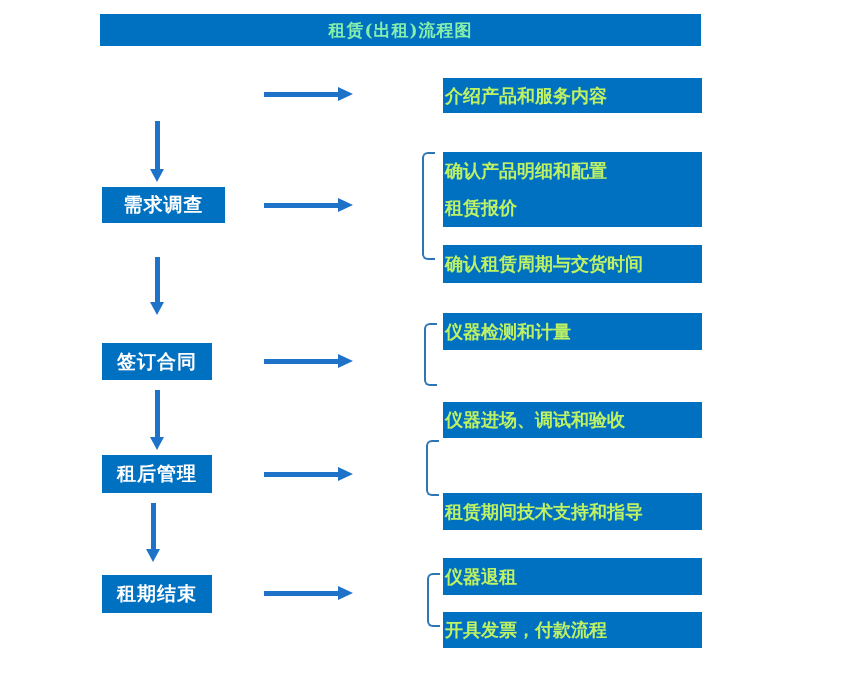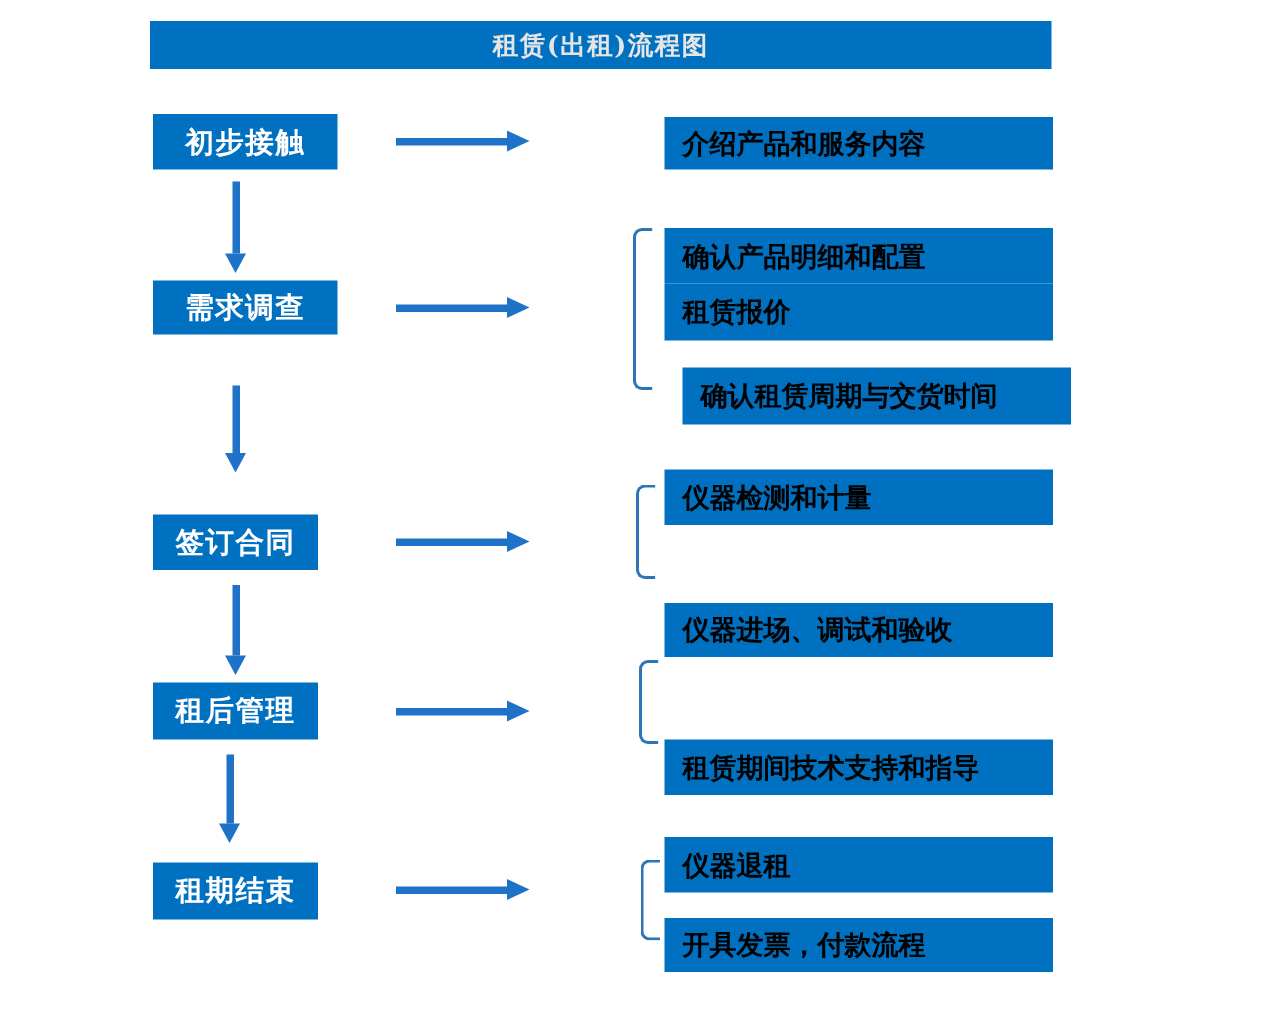--- a/index.html
+++ b/index.html
@@ -8,44 +8,44 @@
     position: relative;
     width: 844px;
     height: 688px;
     background: #ffffff;
     overflow: hidden;
   }
   .title-bar {
     position: absolute;
     left: 100px; top: 14px; width: 601px; height: 32px;
     background: var(--box, #0070C0);
-    color: #e5e5e5;
+    color: #86efac;
     font-weight: bold;
     font-size: 17px;
     display: flex; align-items: center; justify-content: center;
     letter-spacing: 1px;
   }
   .step-box {
     position: absolute;
     background: var(--box, #0070C0);
     color: #ffffff;
     font-weight: bold;
     font-size: 19px;
     display: flex; align-items: center; justify-content: center;
     letter-spacing: 1px;
   }
   .out-box {
     position: absolute;
     left: 443px; width: 259px;
     background: var(--box, #0070C0);
-    color: #000000;
+    color: #bef264;
     font-weight: bold;
     font-size: 18px;
     display: flex; align-items: center;
-    padding-left: 12px;
+    padding-left: 2px;
     box-sizing: border-box;
   }
   .harrow { position: absolute; width: 89px; height: 15px; }
   .harrow .shaft {
     position: absolute; left: 0; top: 5px; width: 75px; height: 5px;
     background: var(--arrow, #1E73C8);
   }
   .harrow .head {
     position: absolute; left: 74px; top: 0; width: 0; height: 0;
     border-top: 7.5px solid transparent;
@@ -73,21 +73,20 @@
     background: transparent;
   }
 </style>
 </head>
 <body>
 
 <div class="canvas">
 
   <div class="title-bar">租赁(出租)流程图</div>
 
-  <div class="step-box" style="left:102px;top:76px;width:123px;height:37px;">初步接触</div>
   <div class="step-box" style="left:102px;top:187px;width:123px;height:36px;">需求调查</div>
   <div class="step-box" style="left:102px;top:343px;width:110px;height:37px;">签订合同</div>
   <div class="step-box" style="left:102px;top:455px;width:110px;height:38px;">租后管理</div>
   <div class="step-box" style="left:102px;top:575px;width:110px;height:38px;">租期结束</div>
 
   <div class="varrow" style="left:150px;top:121px;height:61px;">
     <div class="shaft" style="height:48px;"></div>
     <div class="head" style="top:48px;"></div>
   </div>
   <div class="varrow" style="left:150px;top:257px;height:58px;">
@@ -126,21 +125,21 @@
 
   <div class="bracket" style="left:422px;top:152px;height:108px;"></div>
   <div class="bracket" style="left:424px;top:323px;height:63px;"></div>
   <div class="bracket" style="left:426px;top:440px;height:56px;"></div>
   <div class="bracket" style="left:427px;top:573px;height:54px;"></div>
 
   <div class="out-box" style="top:78px;height:35px;">介绍产品和服务内容</div>
 
   <div class="out-box" style="top:152px;height:37px;">确认产品明细和配置</div>
   <div class="out-box" style="top:189px;height:38px;">租赁报价</div>
-  <div class="out-box" style="top:245px;height:38px;margin-left:12px;">确认租赁周期与交货时间</div>
+  <div class="out-box" style="top:245px;height:38px;">确认租赁周期与交货时间</div>
 
   <div class="out-box" style="top:313px;height:37px;">仪器检测和计量</div>
 
   <div class="out-box" style="top:402px;height:36px;">仪器进场、调试和验收</div>
   <div class="out-box" style="top:493px;height:37px;">租赁期间技术支持和指导</div>
 
   <div class="out-box" style="top:558px;height:37px;">仪器退租</div>
   <div class="out-box" style="top:612px;height:36px;">开具发票，付款流程</div>
 
 </div>

